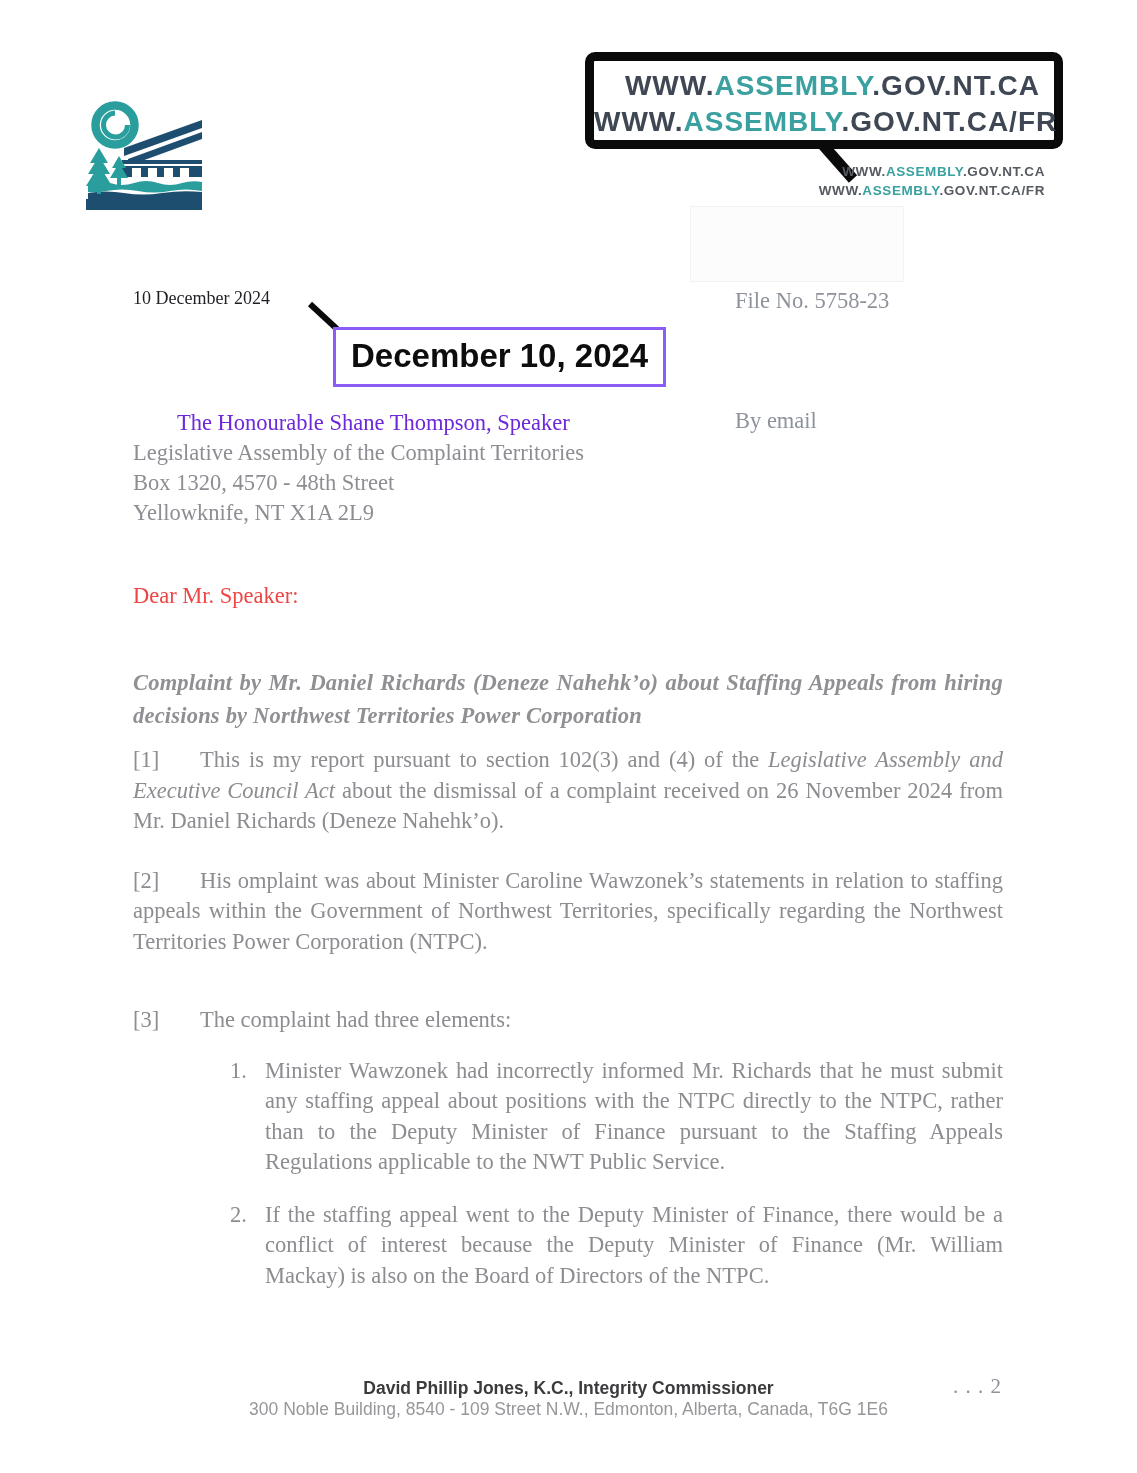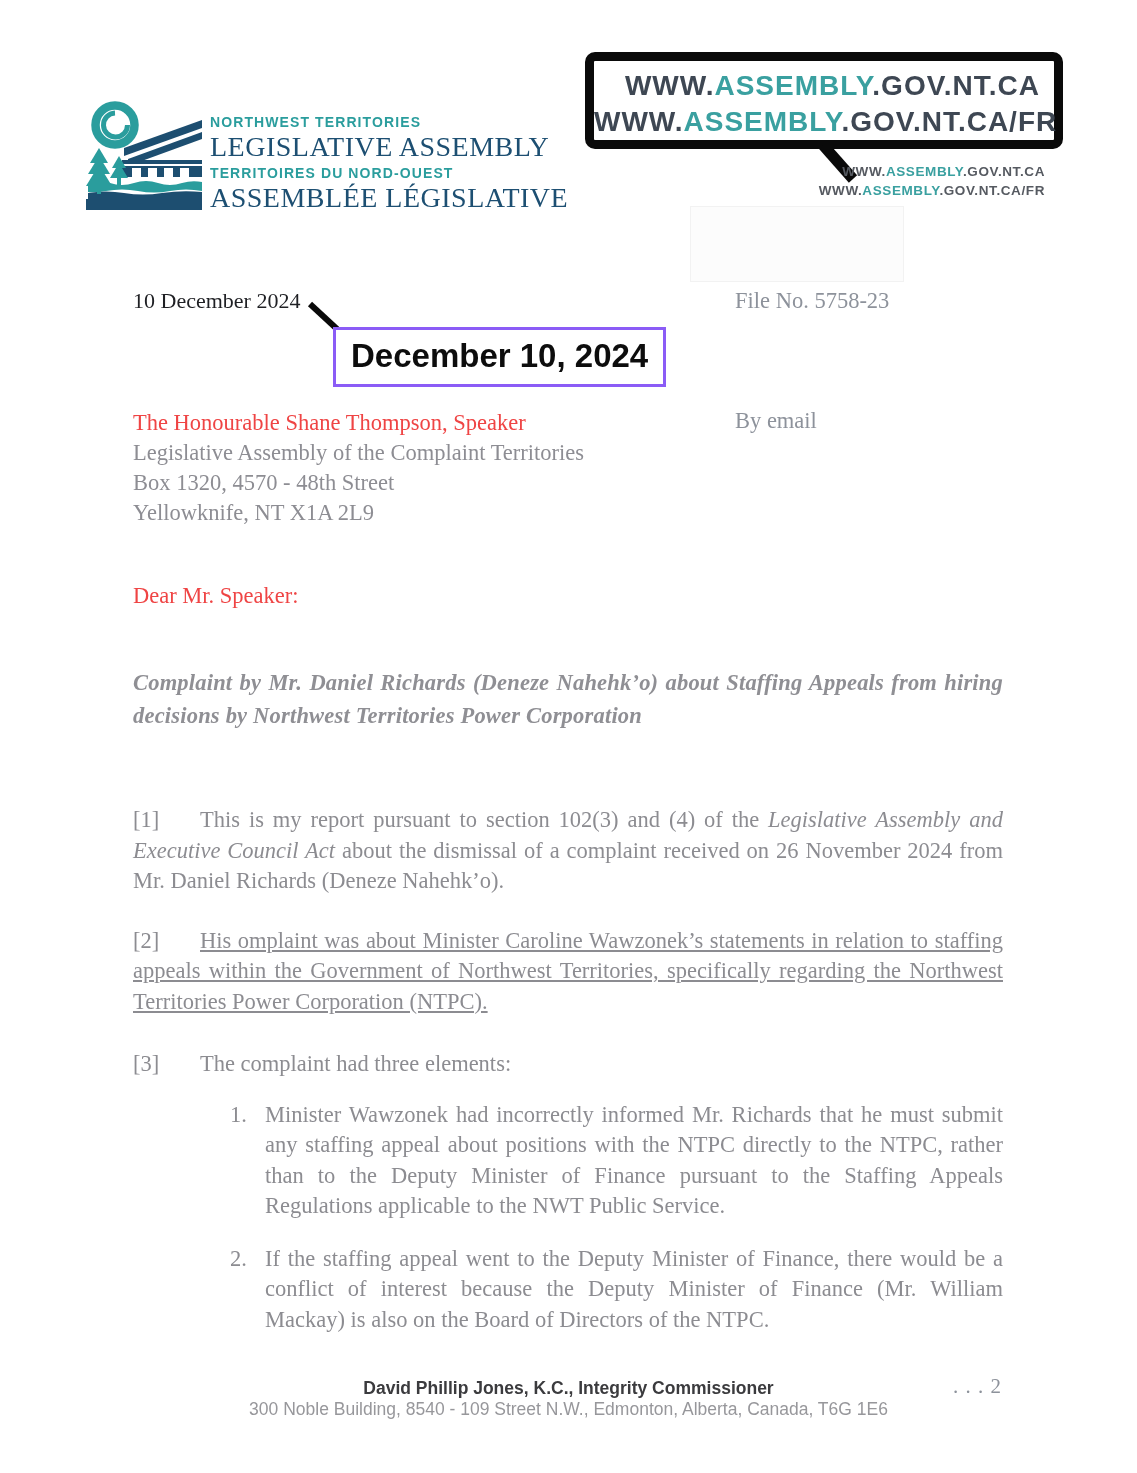--- a/index.html
+++ b/index.html
@@ -41,53 +41,53 @@
     font-size:13.5px; letter-spacing:0.6px; color:#565a61; line-height:19px;
     white-space:nowrap;
   }
 
   .scan-artifact {
     position:absolute; left:690px; top:206px; width:214px; height:76px;
     background:#fcfcfc; border:1px solid #f2f2f2;
   }
 
   
-  .date-line { position:absolute; left:133px; top:288px; font-size:22px; color:#1f2024; }
+  .date-line { position:absolute; left:133px; top:288px; font-size:18px; color:#1f2024; }
   .file-no   { position:absolute; left:735px; top:288px; font-size:22.5px; color:#8d929b;text-align:center; }
 
   .date-pointer { position:absolute; left:303px; top:300px; width:45px; height:35px; }
   .date-box {
     position:absolute; left:333px; top:327px;
     border:3px solid #8b5cf6; background:#fff;
     padding:7px 15px 9px;
     font-family:"Liberation Sans", sans-serif; font-weight:bold;
     font-size:33px; color:#0d0d0d; white-space:nowrap;
   }
 
   
   .recipient { position:absolute; left:133px; top:408px; font-size:22.5px; line-height:30px; color:#8d8d93; }
-  .recipient .dark { color:#ef4444; }
+  .recipient .dark { color:#6d28d9;margin-left:44px; }
   .by-email  { position:absolute; left:735px; top:408px; font-size:22.5px; color:#8d929b; }
 
   .salutation { position:absolute; left:133px; top:583px; font-size:22.5px; color:#ef4444; }
 
   .subject {
     position:absolute; left:133px; top:666px; width:870px;
     font-size:22.5px; font-weight:bold; font-style:italic;
     color:#8f8f94; line-height:33px; text-align:justify; letter-spacing:0.2px;
   }
 
   
   .body-flow {
-    position:absolute; left:133px; top:805px; width:870px;
+    position:absolute; left:133px; top:745px; width:870px;
     font-size:22.5px; color:#8c8c91; line-height:30.5px; text-align:justify;
   }
   .para { margin:0; }
   .para-1 { margin-bottom:29px; }
-  .para-2 { margin-bottom:32px;text-decoration:underline; }
+  .para-2 { margin-bottom:48px; }
   .para-3 { margin-bottom:20px; }
   .pnum { display:inline-block; width:67px; }
   .act-italic { font-style:italic; }
 
   .list-item { position:relative; margin-left:132px; width:738px; text-align:justify; }
   .list-item-1 { margin-bottom:22px; }
   .lnum { position:absolute; left:-35px; }
 
   
   .footer {
@@ -129,26 +129,20 @@
       <path d="M13 50 L22 65 L4 65 Z"></path>
       <path d="M13 58 L24 76 L2 76 Z"></path>
       <path d="M13 67 L26 88 L0 88 Z"></path>
       <rect x="11" y="86" width="4" height="10"></rect>
       <path d="M33 58 L40 70 L26 70 Z"></path>
       <path d="M33 65 L42 80 L24 80 Z"></path>
       <rect x="31" y="79" width="4" height="8"></rect>
     </g>
   </svg>
 
-  <div class="wordmark">
-    <div class="wm-small">NORTHWEST TERRITORIES</div>
-    <div class="wm-large">LEGISLATIVE ASSEMBLY</div>
-    <div class="wm-small">TERRITOIRES DU NORD-OUEST</div>
-    <div class="wm-large">ASSEMBLÉE LÉGISLATIVE</div>
-  </div>
 
   <div class="url-box">
     <div><span>WWW.</span><span class="url-accent">ASSEMBLY</span><span>.GOV.NT.CA</span></div>
     <div><span>WWW.</span><span class="url-accent">ASSEMBLY</span><span>.GOV.NT.CA/FR</span></div>
   </div>
   <svg class="url-pointer" viewBox="0 0 52 42" aria-hidden="true">
     <line x1="10" y1="2" x2="40" y2="36" stroke="#0a0a0a" stroke-width="11"></line>
   </svg>
 
   <div class="url-small">

